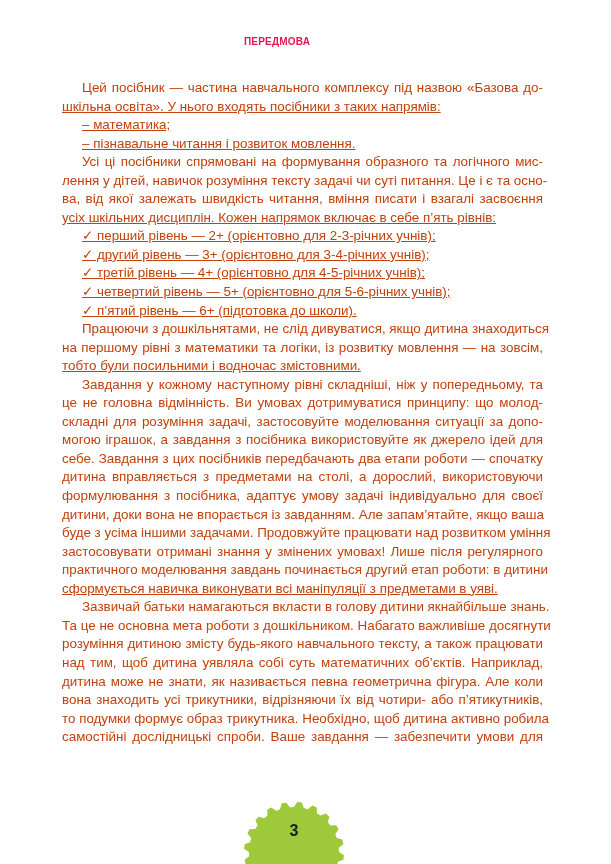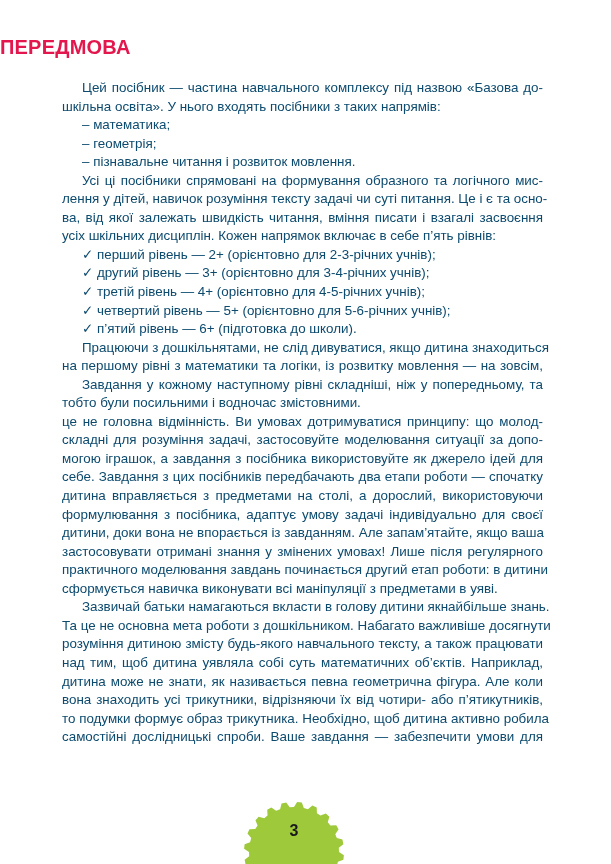--- a/index.html
+++ b/index.html
@@ -1,68 +1,68 @@
 <!DOCTYPE html>
 <html><head>
 <meta charset="utf-8">
 <style>
   html, body { margin: 0; padding: 0; background: #ffffff; }
   body { width: 611px; height: 864px; position: relative; overflow: hidden; }
   .page-title {
-    position: absolute; left: 0; width: 554px; top: 36px; 
-    font-family: "Liberation Sans", sans-serif; font-weight: bold; font-size: 20px;
+    position: absolute; left: 0; width: 554px; top: 36px; text-align: center;
+    font-family: "Liberation Sans", sans-serif; font-weight: bold; font-size: 10px;
     color: #e3174d; letter-spacing: 0.2px;
   }
   .body-text {
     position: absolute; left: 62px; top: 79px; width: 481px;
     font-family: "Liberation Sans", sans-serif; font-size: 13.4px; line-height: 18.55px;
-    color: #0c4a6e;
+    color: #c2410c;
   }
   .line { white-space: nowrap; height: 18.55px; text-align: justify; text-align-last: justify; }
-  .line.last { text-align-last: left; }
+  .line.last { text-align-last: left; text-decoration: underline; }
   .indent { padding-left: 20px; }
   .gear {
     position: absolute; left: 244px; top: 802px; width: 100px; height: 100px;
   }
   .page-number {
     position: absolute; left: 244px; width: 100px; top: 822px; text-align: center;
     font-family: "Liberation Sans", sans-serif; font-weight: bold; font-size: 16px; color: #1a1a1a;
   }
 </style>
 </head>
 <body>
 
 <div class="page-title">ПЕРЕДМОВА</div>
 
 <div class="body-text" id="body-text">
     <div class="line indent">Цей посібник — частина навчального комплексу під назвою «Базова до-</div>
     <div class="line last">шкільна освіта». У нього входять посібники з таких напрямів:</div>
     <div class="line indent last">– математика;</div>
-    <div class="line indent last">– геометрія;</div>
     <div class="line indent last">– пізнавальне читання і розвиток мовлення.</div>
     <div class="line indent">Усі ці посібники спрямовані на формування образного та логічного мис-</div>
     <div class="line">лення у дітей, навичок розуміння тексту задачі чи суті питання. Це і є та осно-</div>
     <div class="line">ва, від якої залежать швидкість читання, вміння писати і взагалі засвоєння</div>
     <div class="line last">усіх шкільних дисциплін. Кожен напрямок включає в себе п’ять рівнів:</div>
     <div class="line indent last">✓ перший рівень — 2+ (орієнтовно для 2-3-річних учнів);</div>
     <div class="line indent last">✓ другий рівень — 3+ (орієнтовно для 3-4-річних учнів);</div>
     <div class="line indent last">✓ третій рівень — 4+ (орієнтовно для 4-5-річних учнів);</div>
     <div class="line indent last">✓ четвертий рівень — 5+ (орієнтовно для 5-6-річних учнів);</div>
     <div class="line indent last">✓ п’ятий рівень — 6+ (підготовка до школи).</div>
     <div class="line indent">Працюючи з дошкільнятами, не слід дивуватися, якщо дитина знаходиться</div>
     <div class="line">на першому рівні з математики та логіки, із розвитку мовлення — на зовсім,</div>
+    <div class="line last">тобто були посильними і водночас змістовними.</div>
     <div class="line indent">Завдання у кожному наступному рівні складніші, ніж у попередньому, та</div>
-    <div class="line last">тобто були посильними і водночас змістовними.</div>
     <div class="line">це не головна відмінність. Ви умовах дотримуватися принципу: що молод-</div>
     <div class="line">складні для розуміння задачі, застосовуйте моделювання ситуації за допо-</div>
     <div class="line">могою іграшок, а завдання з посібника використовуйте як джерело ідей для</div>
     <div class="line">себе. Завдання з цих посібників передбачають два етапи роботи — спочатку</div>
     <div class="line">дитина вправляється з предметами на столі, а дорослий, використовуючи</div>
     <div class="line">формулювання з посібника, адаптує умову задачі індивідуально для своєї</div>
     <div class="line">дитини, доки вона не впорається із завданням. Але запам’ятайте, якщо ваша</div>
+    <div class="line">буде з усіма іншими задачами. Продовжуйте працювати над розвитком уміння</div>
     <div class="line">застосовувати отримані знання у змінених умовах! Лише після регулярного</div>
     <div class="line">практичного моделювання завдань починається другий етап роботи: в дитини</div>
     <div class="line last">сформується навичка виконувати всі маніпуляції з предметами в уяві.</div>
     <div class="line indent">Зазвичай батьки намагаються вкласти в голову дитини якнайбільше знань.</div>
     <div class="line">Та це не основна мета роботи з дошкільником. Набагато важливіше досягнути</div>
     <div class="line">розуміння дитиною змісту будь-якого навчального тексту, а також працювати</div>
     <div class="line">над тим, щоб дитина уявляла собі суть математичних об’єктів. Наприклад,</div>
     <div class="line">дитина може не знати, як називається певна геометрична фігура. Але коли</div>
     <div class="line">вона знаходить усі трикутники, відрізняючи їх від чотири- або п’ятикутників,</div>
     <div class="line">то подумки формує образ трикутника. Необхідно, щоб дитина активно робила</div>

